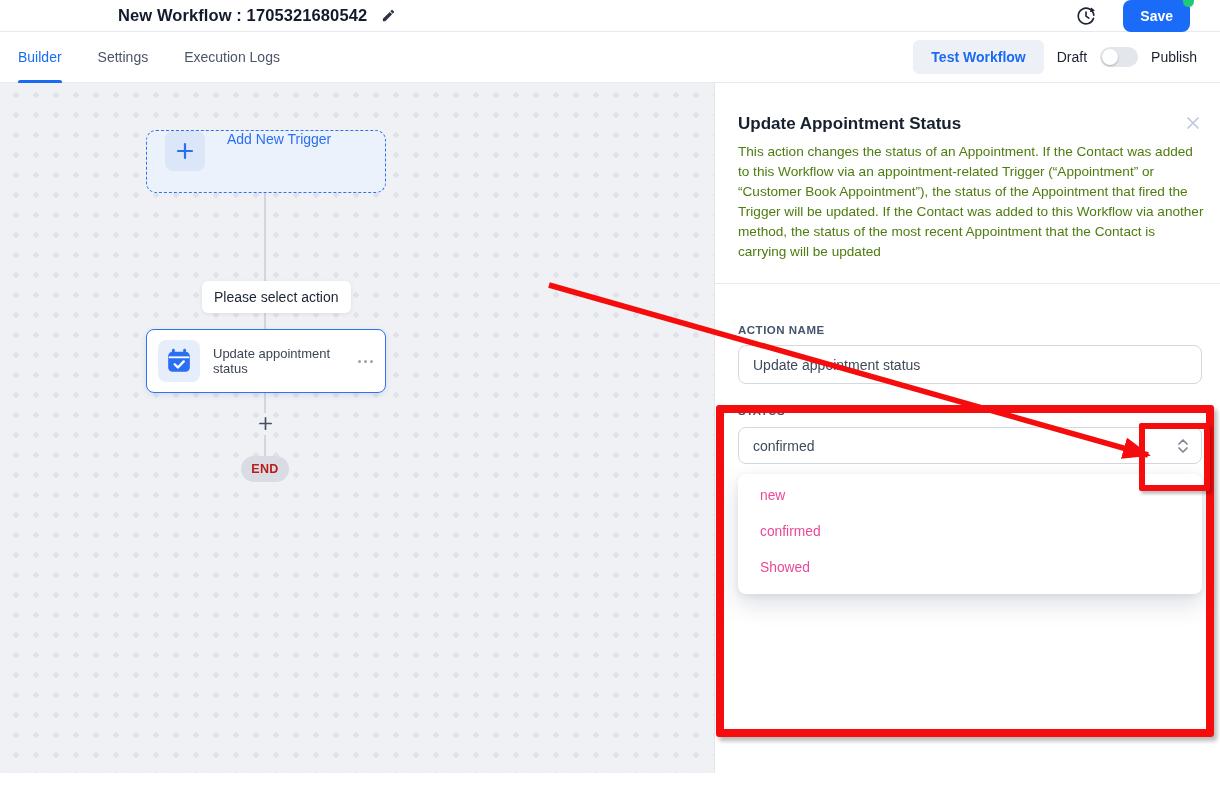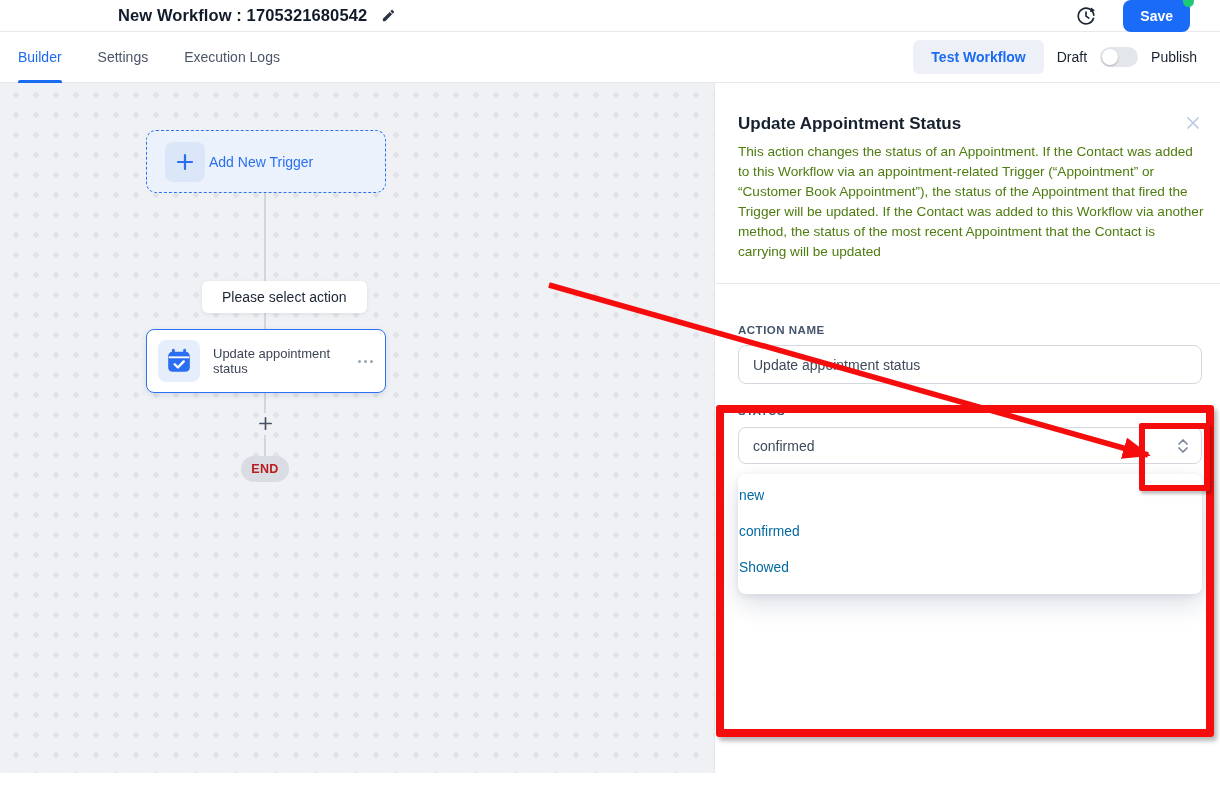--- a/index.html
+++ b/index.html
@@ -31,24 +31,24 @@
   .main { position:relative; height:690px; display:flex; }
   .canvas { width:715px; height:100%; position:relative; border-right:1px solid #e3e6ea;
             background-color:#eff1f4;
             background-image:radial-gradient(circle,#e1e3e8 2.6px,transparent 2.9px);
             background-size:20px 20px; background-position:6px 2px; }
   .panel { flex:1; background:#fff; position:relative; }
 
   
   .vline { position:absolute; left:264px; width:2px; background:#d2d5db; }
   .trigger-box { position:absolute; left:146px; top:47px; width:240px; height:63px; background:#ecf2fc;
-                 border:1.5px dashed #2e72f3; border-radius:10px; display:flex; align-items:center; gap:4px; padding-left:18px; cursor:pointer; }
+                 border:1.5px dashed #2e72f3; border-radius:10px; display:flex; gap:22px; padding-left:18px; cursor:pointer; }
   .plus-chip { width:40px; height:40px; background:#dbe7f9; border-radius:8px; display:flex; align-items:center; justify-content:center; }
   .trigger-label { font-size:14px; color:#2a6ff2; }
-  .tooltip { position:absolute; left:202px; top:198px; background:#fff; border-radius:6px; padding:8px 20px;
+  .tooltip { position:absolute; left:202px; top:198px; background:#fff; border-radius:6px; padding:8px 12px;
              font-size:14px; color:#1b2533; box-shadow:0 1px 4px rgba(0,0,0,.08); white-space:nowrap; }
   .action-node { position:absolute; left:146px; top:246px; width:240px; height:64px; background:#fff;
                  border:1.5px solid #2e72f3; border-radius:8px; display:flex; align-items:center; padding:0 10px 0 11px;
                  box-shadow:0 2px 6px rgba(40,80,160,.12); cursor:pointer; }
   .node-icon-wrap { width:42px; height:42px; background:#e7eefb; border-radius:8px; display:flex; align-items:center; justify-content:center; flex:none; }
   .node-label { font-size:13px; color:#3c4555; margin-left:13px; flex:1; }
   .kebab { display:flex; gap:3px; align-items:center; padding:4px 2px; cursor:pointer; }
   .kebab i { width:3px; height:3px; border-radius:50%; background:#9aa4b4; display:block; }
   .add-step { position:absolute; left:253px; top:328px; width:24px; height:24px; display:flex; align-items:center; justify-content:center; cursor:pointer; }
   .end-pill { position:absolute; left:241px; top:373px; width:48px; height:26px; background:#d9dce2; border-radius:13px;
@@ -60,21 +60,21 @@
   .panel-desc { position:absolute; left:23px; top:59px; width:468px; font-size:13.6px; line-height:20px; color:#4d7c0f; }
   .panel-divider { position:absolute; left:0; right:0; top:200px; border-top:1px solid #e6e9ed; }
   .field-label { position:absolute; left:23px; font-size:11.5px; font-weight:700; letter-spacing:.5px; color:#44546b; }
   .text-input { position:absolute; left:23px; width:464px; height:39px; border:1px solid #d3d8df; border-radius:8px;
                 font-size:14px; color:#3e4a5b; padding:0 14px; font-family:inherit; background:#fff; outline:none; }
   .select-box { position:absolute; left:23px; top:344px; width:464px; height:37px; border:1px solid #d3d8df; border-radius:8px;
                 background:#fff; display:flex; align-items:center; padding:0 12px 0 14px; cursor:pointer; }
   .select-value { font-size:14px; color:#3e4a5b; flex:1; }
   .dropdown { position:absolute; left:23px; top:391px; width:464px; background:#fff; border-radius:8px;
               box-shadow:0 10px 24px rgba(20,40,80,.15), 0 2px 6px rgba(20,40,80,.08); padding:3px 0 9px; }
-  .dd-item { height:36px; display:flex; align-items:center; padding-left:1px; font-size:13.8px; color:#0369a1; cursor:pointer; }
+  .dd-item { height:36px; display:flex; align-items:center; padding-left:22px; font-size:13.8px; color:#ec4899; cursor:pointer; }
 
   
   .ann { position:absolute; pointer-events:none; }
   .ann-big-rect { left:716px; top:405px; width:498px; height:332px; border:8px solid #f50d0d; border-radius:3px;
                   box-shadow:3px 4px 4px rgba(0,0,0,.28); z-index:55; }
   .ann-small-rect { left:1139px; top:423px; width:71px; height:68px; border:6px solid #f50d0d; border-radius:2px;
                     box-shadow:2px 3px 3px rgba(0,0,0,.25); z-index:56; }
   .ann-arrow-svg { left:0; top:0; width:1220px; height:785px; z-index:60; }
 </style>
 </head>

